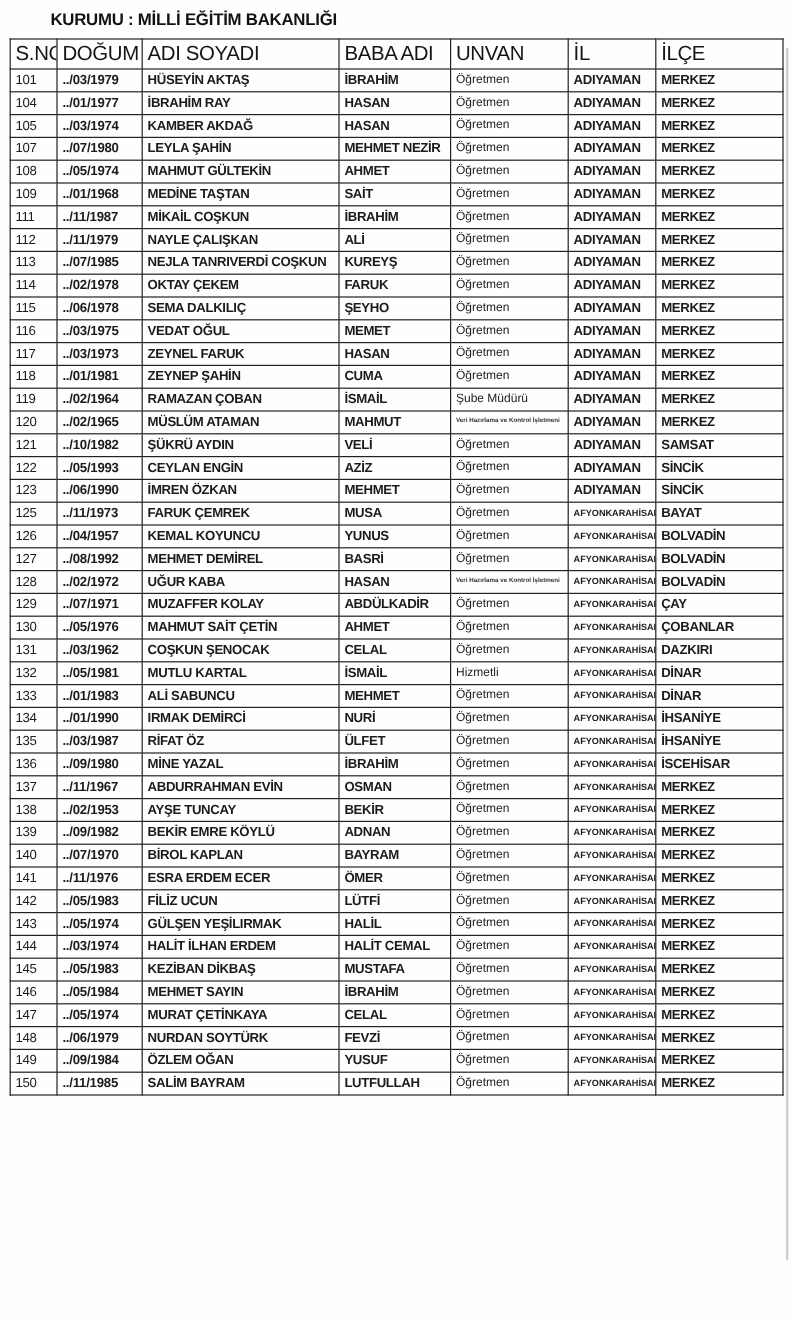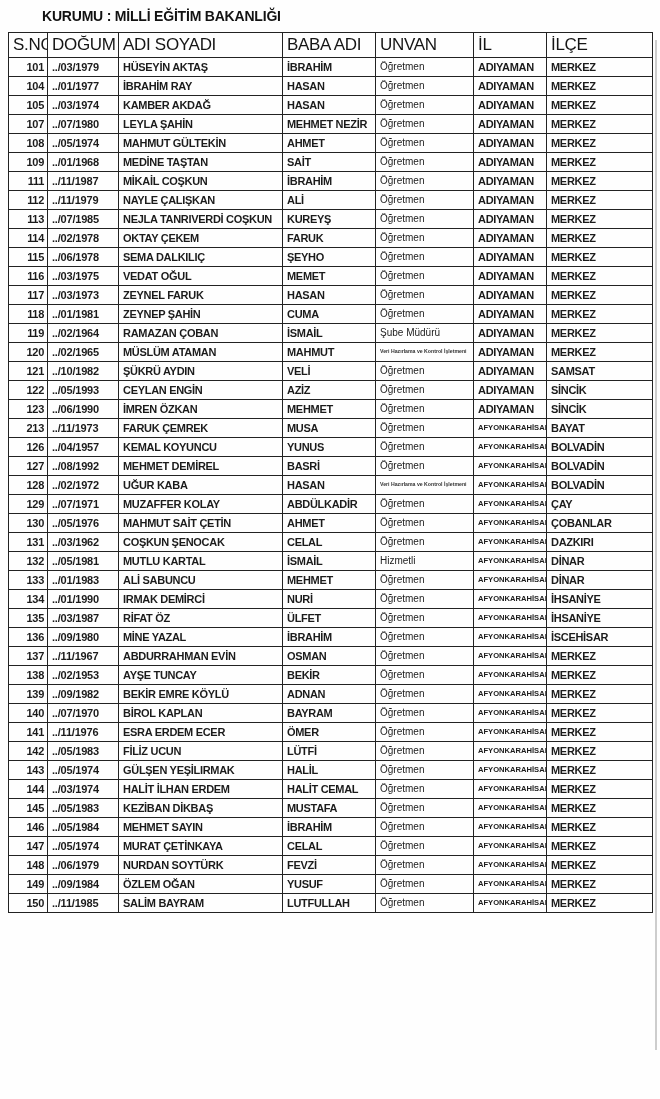--- a/index.html
+++ b/index.html
@@ -54,23 +54,23 @@
   td {
     height: 19px;
     padding: 0 1px 0 4px;
     font-size: 11px;
     font-weight: 600;
     letter-spacing: -0.3px;
     line-height: 1;
     color: #1b1b1b;
   }
   td.col-no {
-    text-align: right;
+    text-align: left;
     padding-right: 3px;
-    font-weight: 700;
+    font-weight: 400;
   }
   td.col-dob { letter-spacing: -0.2px; }
   td.col-title {
     font-weight: 400;
     font-size: 10px;
     letter-spacing: 0;
   }
   td.col-title.tiny {
     font-size: 5.2px;
     font-weight: 600;
@@ -285,21 +285,21 @@
         <tr>
           <td class="col-no">123</td>
           <td class="col-dob">../06/1990</td>
           <td class="col-name">İMREN ÖZKAN</td>
           <td class="col-father">MEHMET</td>
           <td class="col-title">Öğretmen</td>
           <td class="col-province">ADIYAMAN</td>
           <td class="col-district">SİNCİK</td>
         </tr>
         <tr>
-          <td class="col-no">213</td>
+          <td class="col-no">125</td>
           <td class="col-dob">../11/1973</td>
           <td class="col-name">FARUK ÇEMREK</td>
           <td class="col-father">MUSA</td>
           <td class="col-title">Öğretmen</td>
           <td class="col-province condensed">AFYONKARAHİSAR</td>
           <td class="col-district">BAYAT</td>
         </tr>
         <tr>
           <td class="col-no">126</td>
           <td class="col-dob">../04/1957</td>

